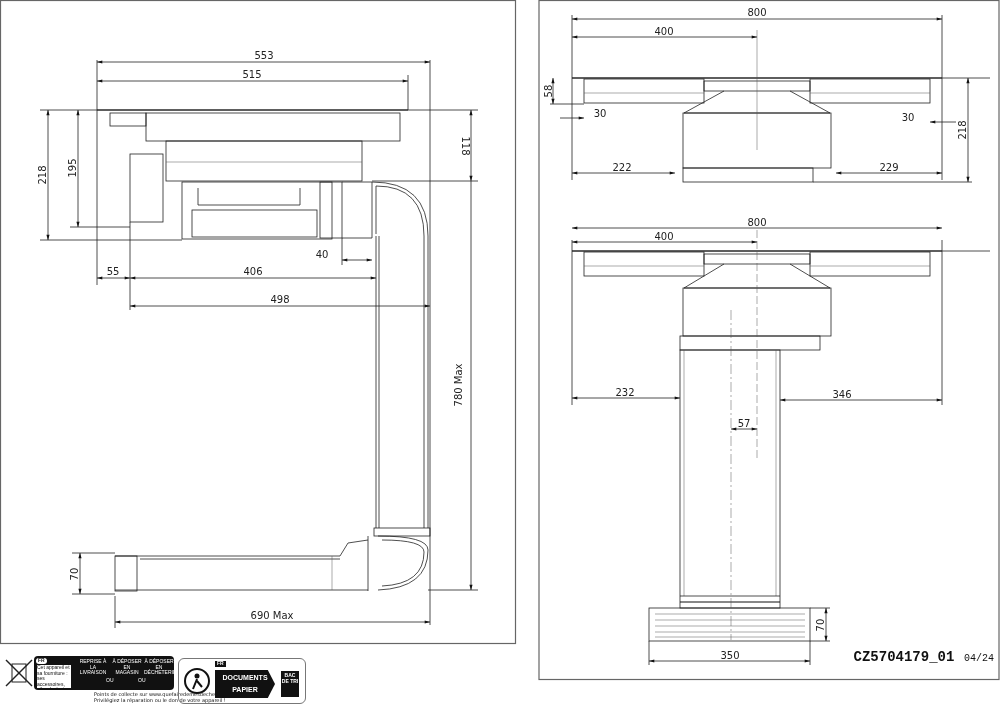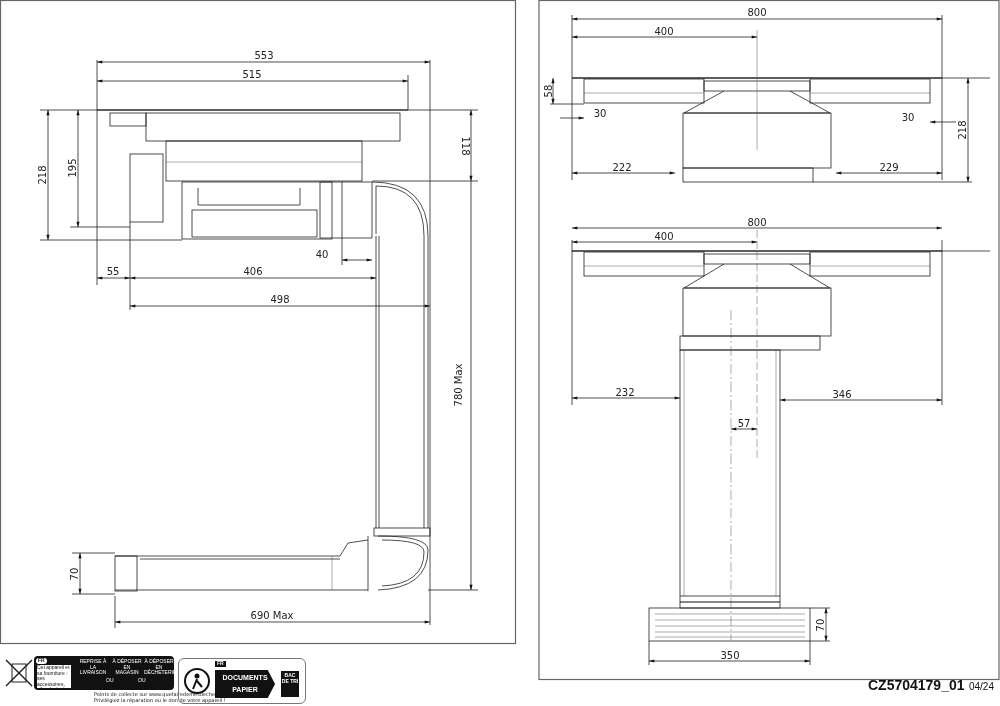--- a/index.html
+++ b/index.html
@@ -3,21 +3,21 @@
 <meta charset="utf-8">
 <style>
   html,body{margin:0;padding:0;background:#fff;}
   body{width:1000px;height:706px;position:relative;overflow:hidden;font-family:"DejaVu Sans",sans-serif;}
   svg{position:absolute;left:0;top:0;}
   .dim{font-family:"DejaVu Sans",sans-serif;font-size:10px;fill:#222;}
   .ln{stroke:#222;stroke-width:0.8;fill:none;}
   .thin{stroke:#555;stroke-width:0.5;fill:none;}
   .thick{stroke:#111;stroke-width:1.2;fill:none;}
   .frame{stroke:#666;stroke-width:1.2;fill:none;}
-  .ref{position:absolute;right:6px;top:676px;font-family:Liberation Sans, sans-serif;margin-left:36px;}
+  .ref{position:absolute;right:6px;top:648px;font-family:Liberation Mono, monospace;margin-left:36px;}
   .ref b{font-size:14px;font-weight:bold;color:#111;}
   .ref span{font-size:10px;color:#111;}
   .recy{position:absolute;left:4px;top:656px;width:300px;height:48px;}
   .blk{position:absolute;background:#111;color:#fff;font-family:"Liberation Sans",sans-serif;}
   .t7{font-size:5px;line-height:5.5px;}
 </style>
 </head>
 <body>
 
 <svg width="1000" height="706" viewBox="0 0 1000 706">

